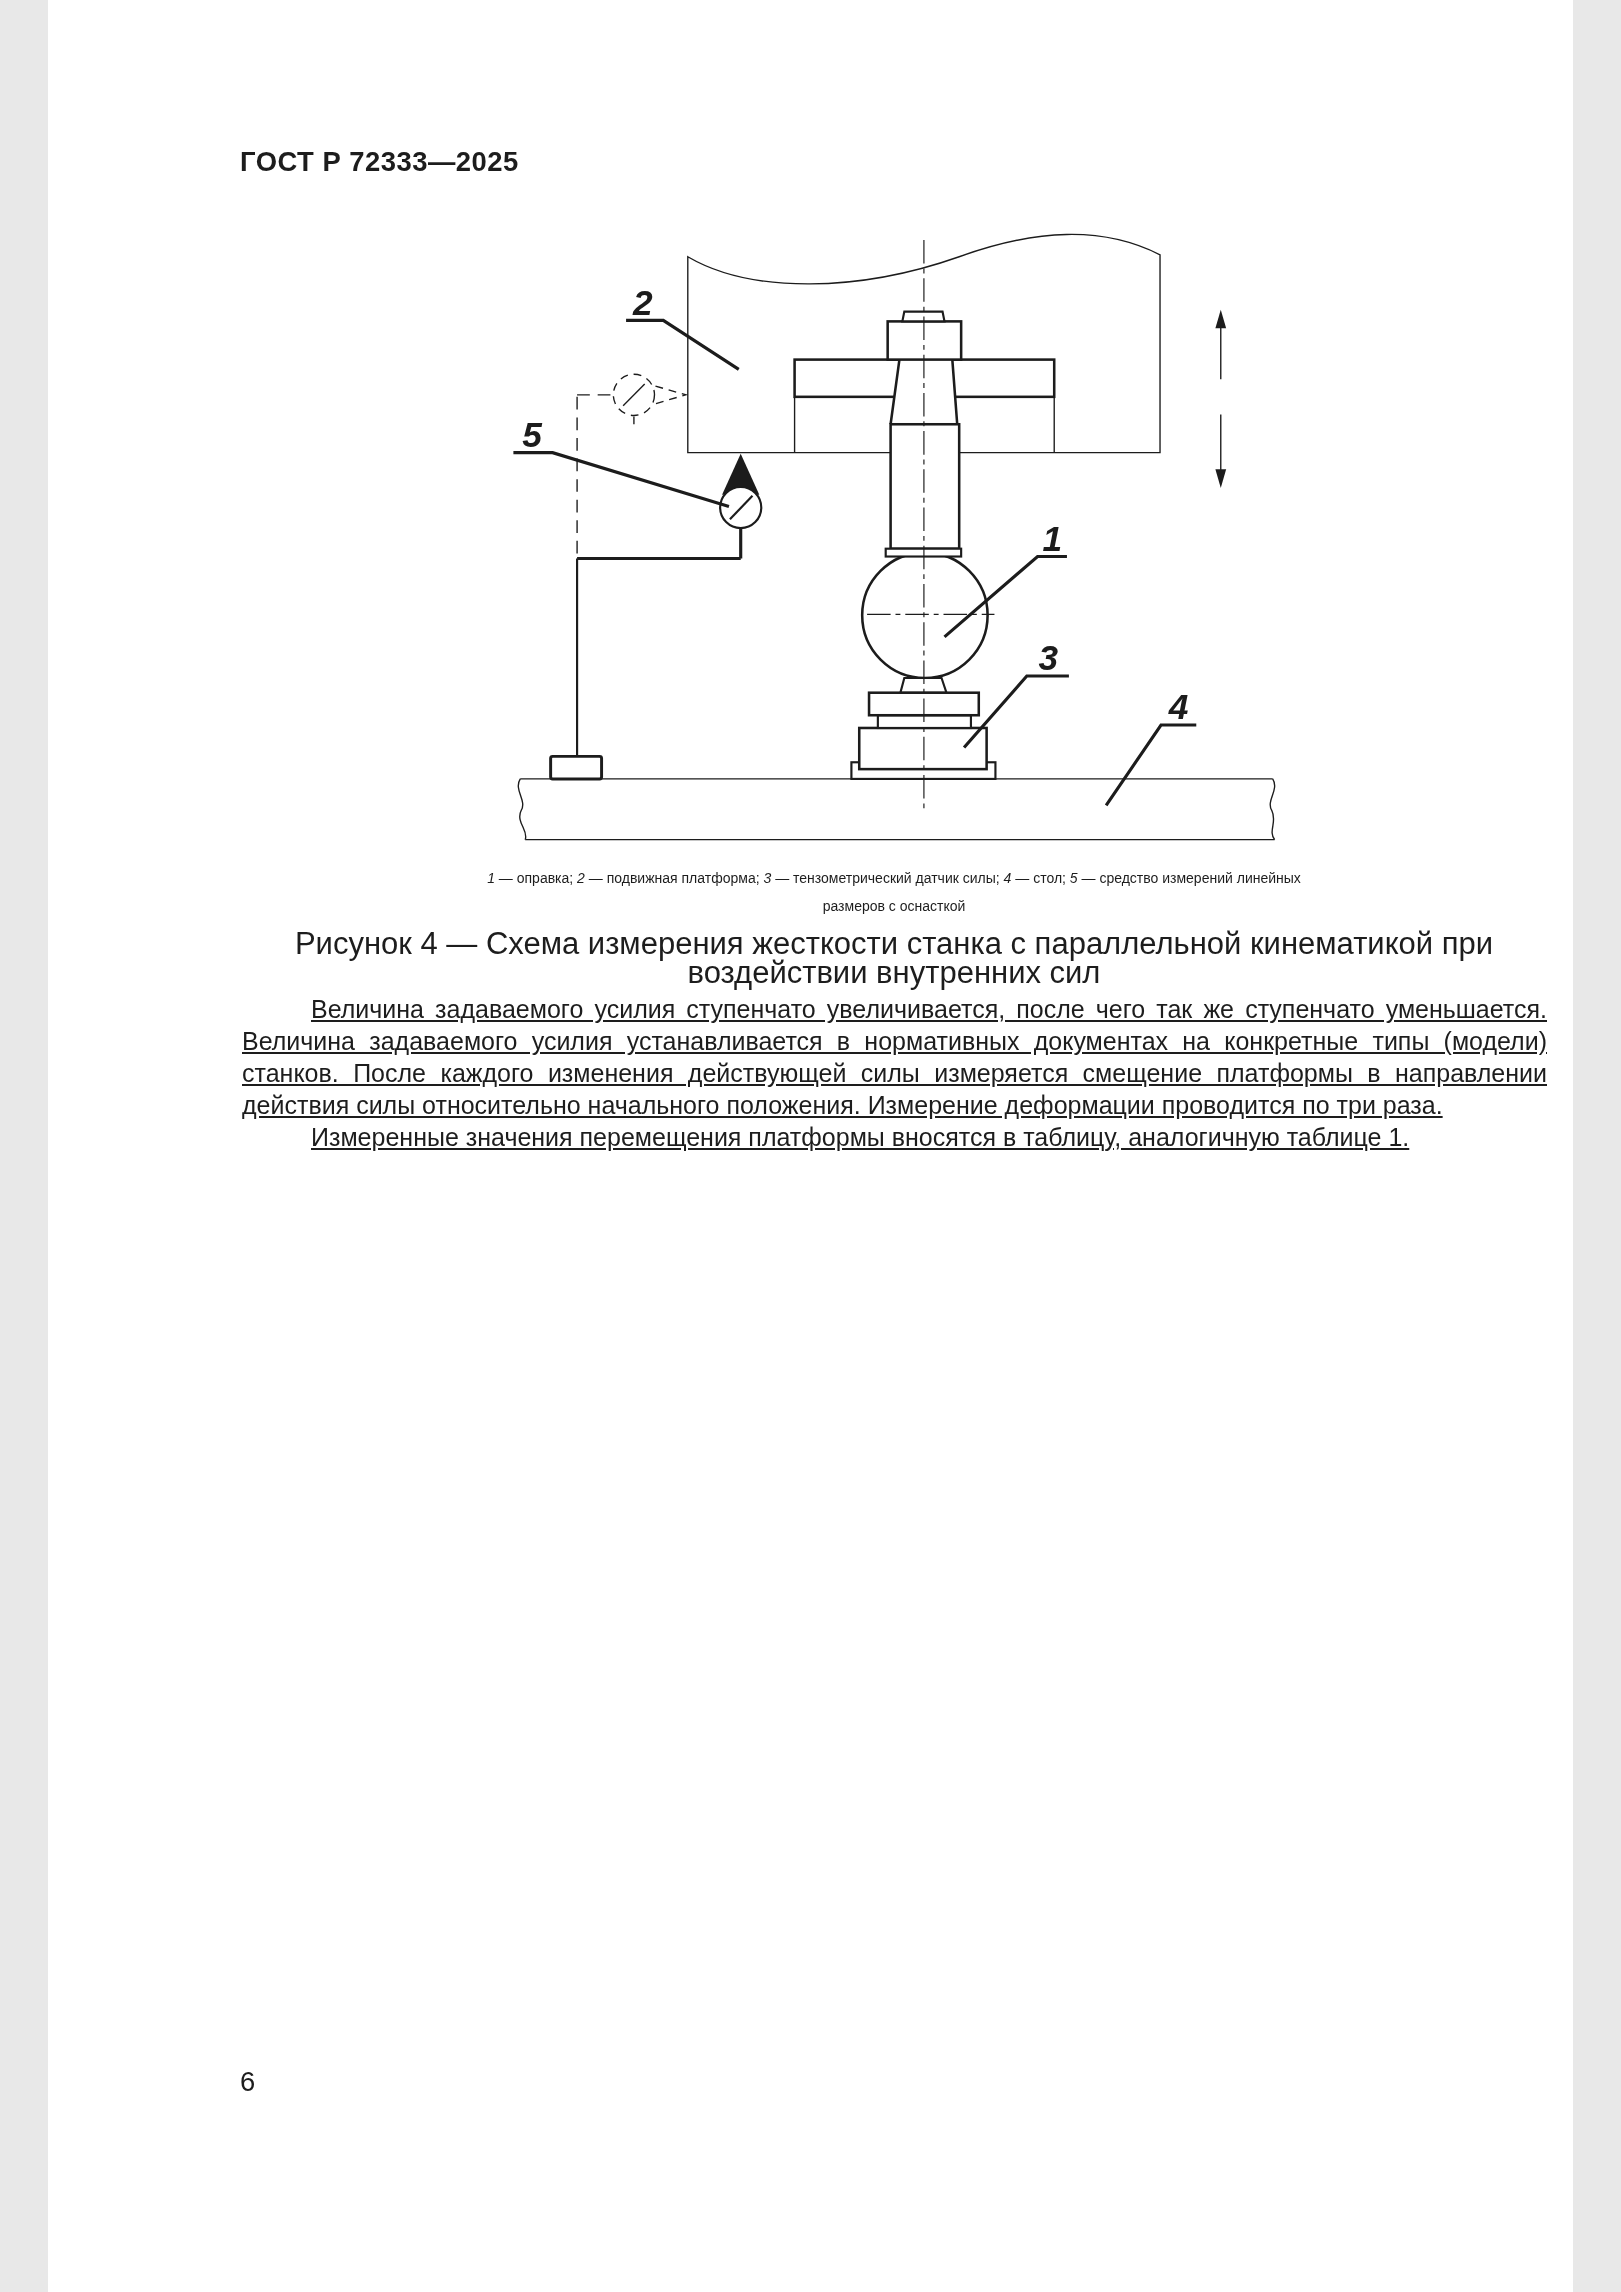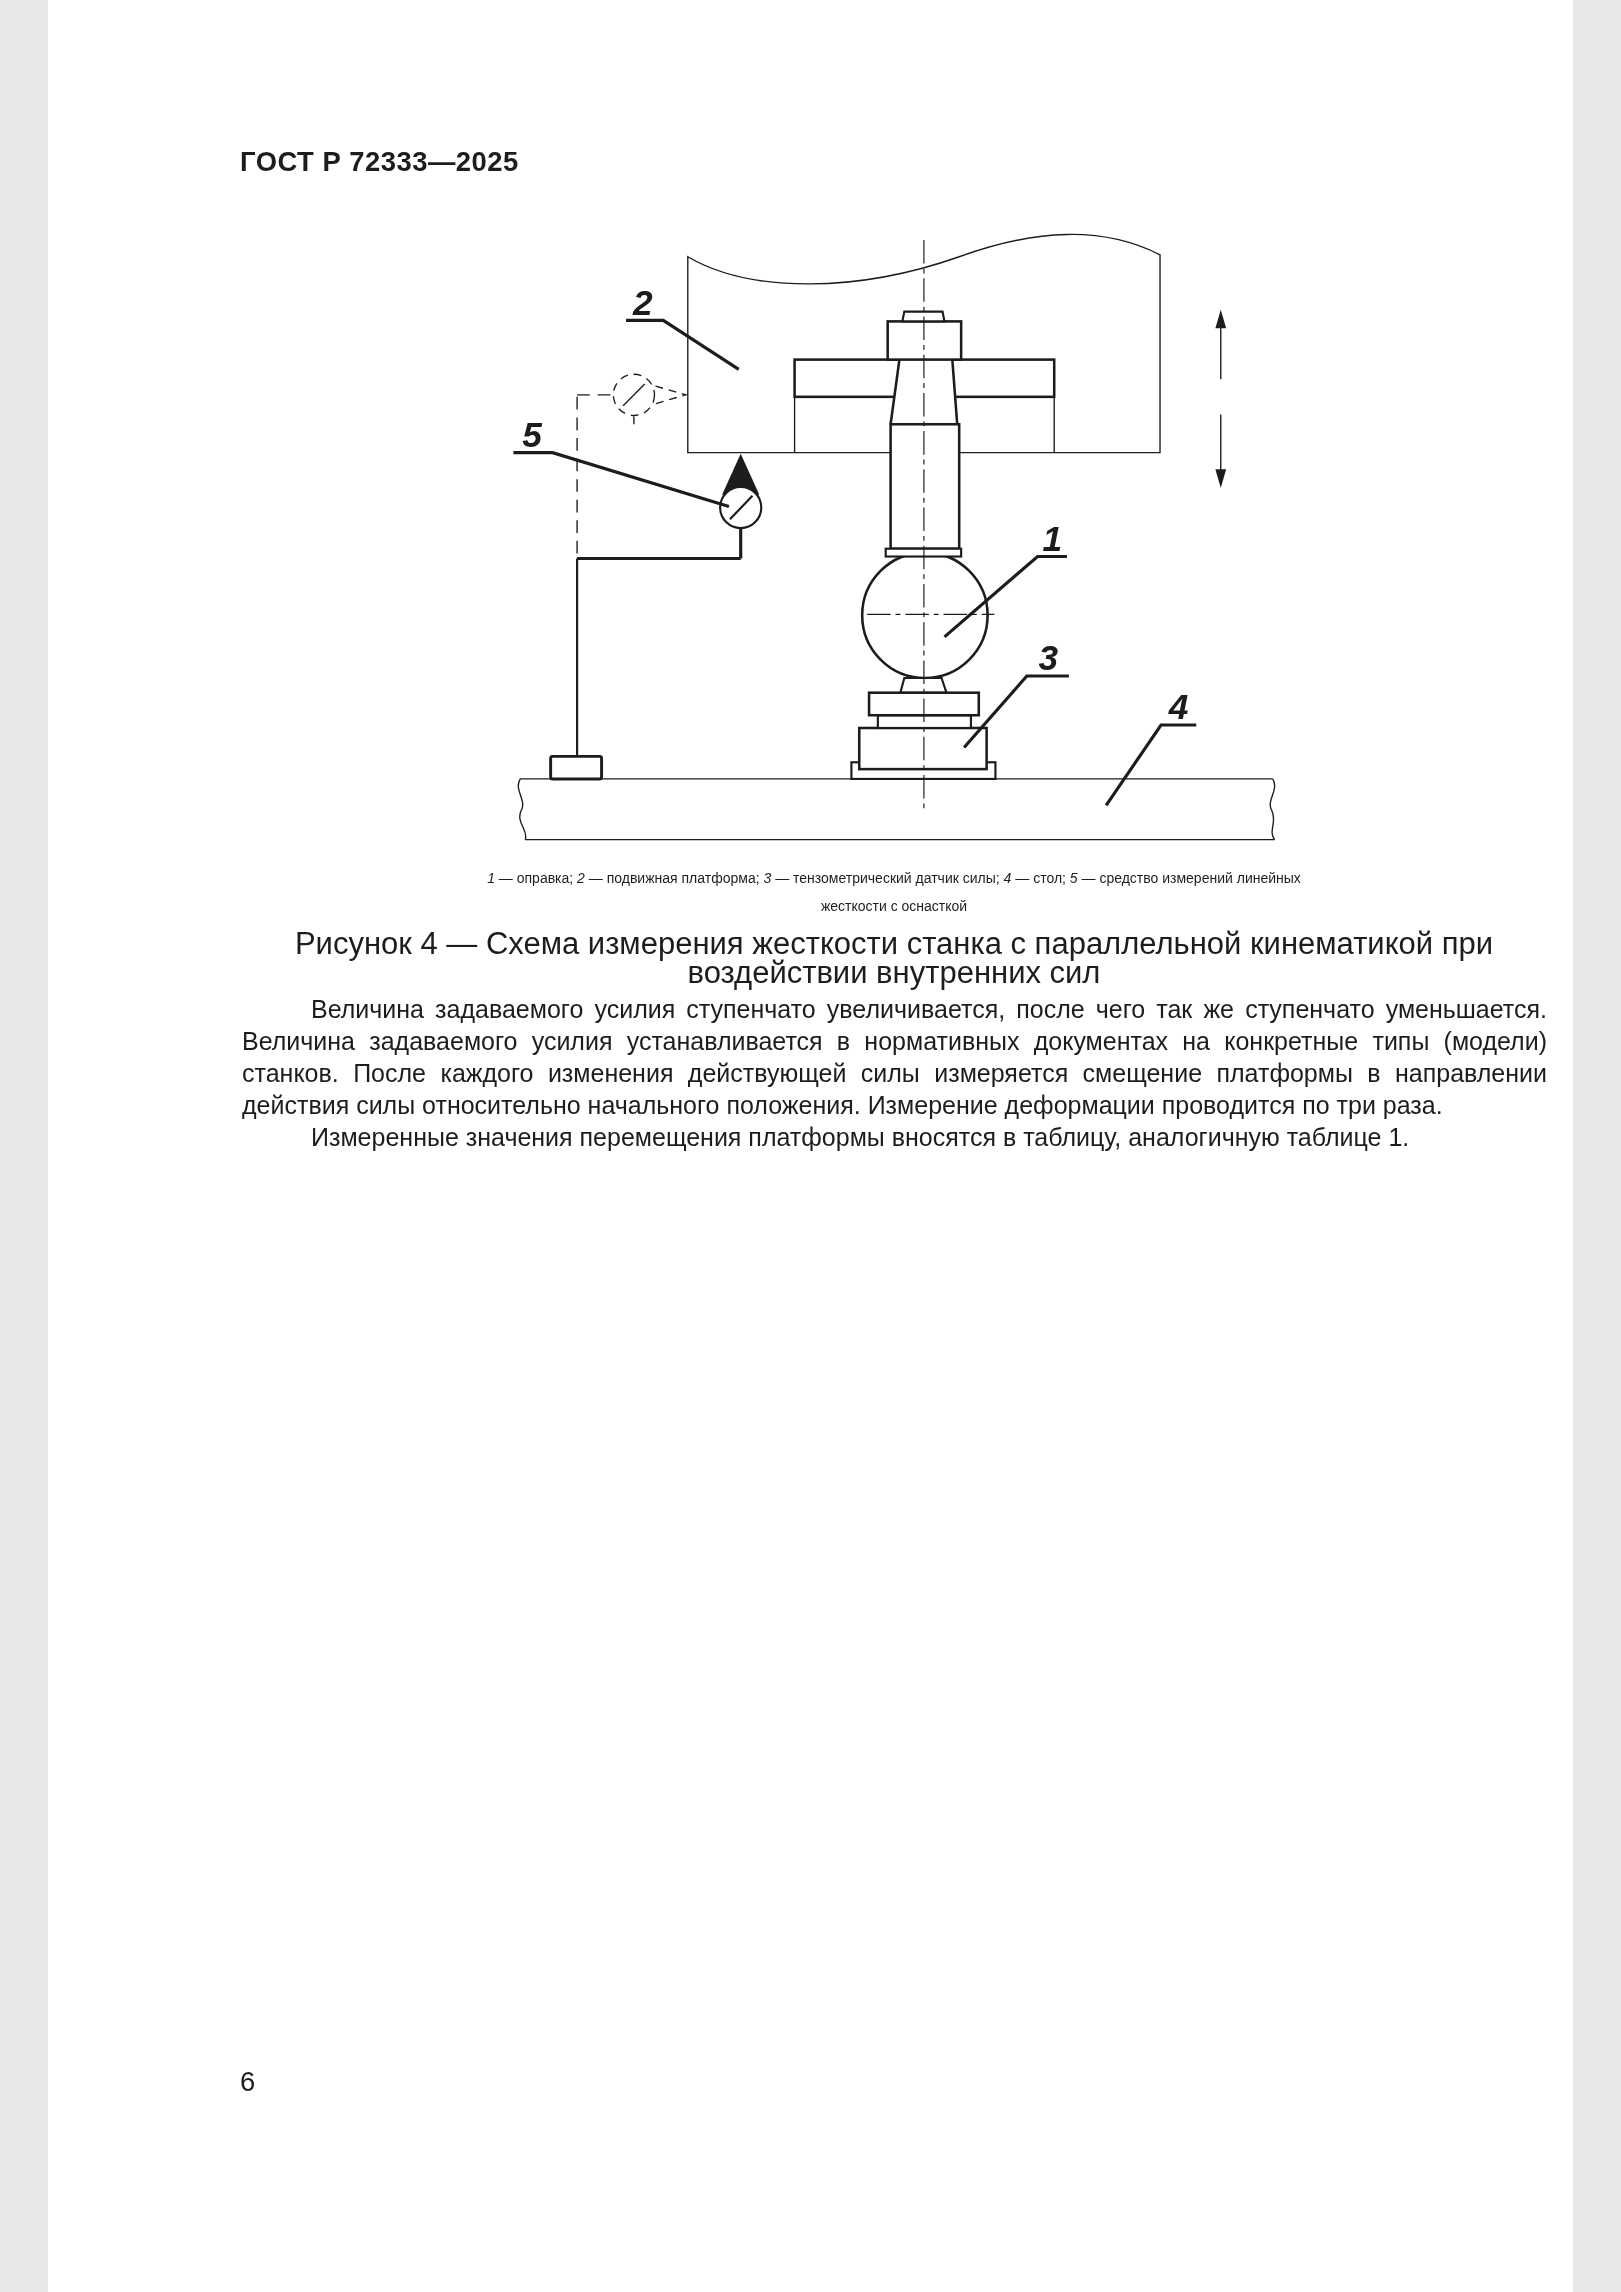--- a/index.html
+++ b/index.html
@@ -21,21 +21,21 @@
   .caption-block i { font-style:italic; }
   .figure-title {
     position:absolute; left:194px; top:929px; width:1304px;
     text-align:center; font-size:31px; line-height:29px;
   }
   .body-text {
     position:absolute; left:194px; top:993px; width:1305px;
   }
   .body-text p {
     margin:0; text-indent:69px; text-align:justify;
-    font-size:25px; line-height:32px;
+    font-size:25px; line-height:32px;text-decoration:underline;
   }
   .page-number {
     position:absolute; left:192px; top:2066px; font-size:27.4px;
   }
 
   
   .ln  { fill:none; stroke:#1c1c1c; stroke-width:1.4; }
   .ln2 { fill:none; stroke:#1c1c1c; stroke-width:2.2; }
   .ln3 { fill:none; stroke:#1c1c1c; stroke-width:2.6; }
   .ldr { fill:none; stroke:#1c1c1c; stroke-width:3.2; }
@@ -124,21 +124,21 @@
 
     <path class="ldr" d="M602,540 H559 L495,613"></path>
     <text class="lbl" x="581" y="534">3</text>
 
     <path class="ldr" d="M732,590 H696 L640,672"></path>
     <text class="lbl" x="714" y="584">4</text>
   </svg>
 
   <div class="caption-block">
     <div><i>1</i> — оправка; <i>2</i> — подвижная платформа; <i>3</i> — тензометрический датчик силы; <i>4</i> — стол; <i>5</i> — средство измерений линейных</div>
-    <div>жесткости с оснасткой</div>
+    <div>размеров с оснасткой</div>
   </div>
 
   <div class="figure-title">Рисунок 4 — Схема измерения жесткости станка с параллельной кинематикой при воздействии внутренних сил</div>
 
   <div class="body-text">
     <p>Величина задаваемого усилия ступенчато увеличивается, после чего так же ступенчато уменьшается. Величина задаваемого усилия устанавливается в нормативных документах на конкретные типы (модели) станков. После каждого изменения действующей силы измеряется смещение платформы в направлении действия силы относительно начального положения. Измерение деформации проводится по три раза.</p>
     <p>Измеренные значения перемещения платформы вносятся в таблицу, аналогичную таблице 1.</p>
   </div>
 
   <div class="page-number">6</div>

